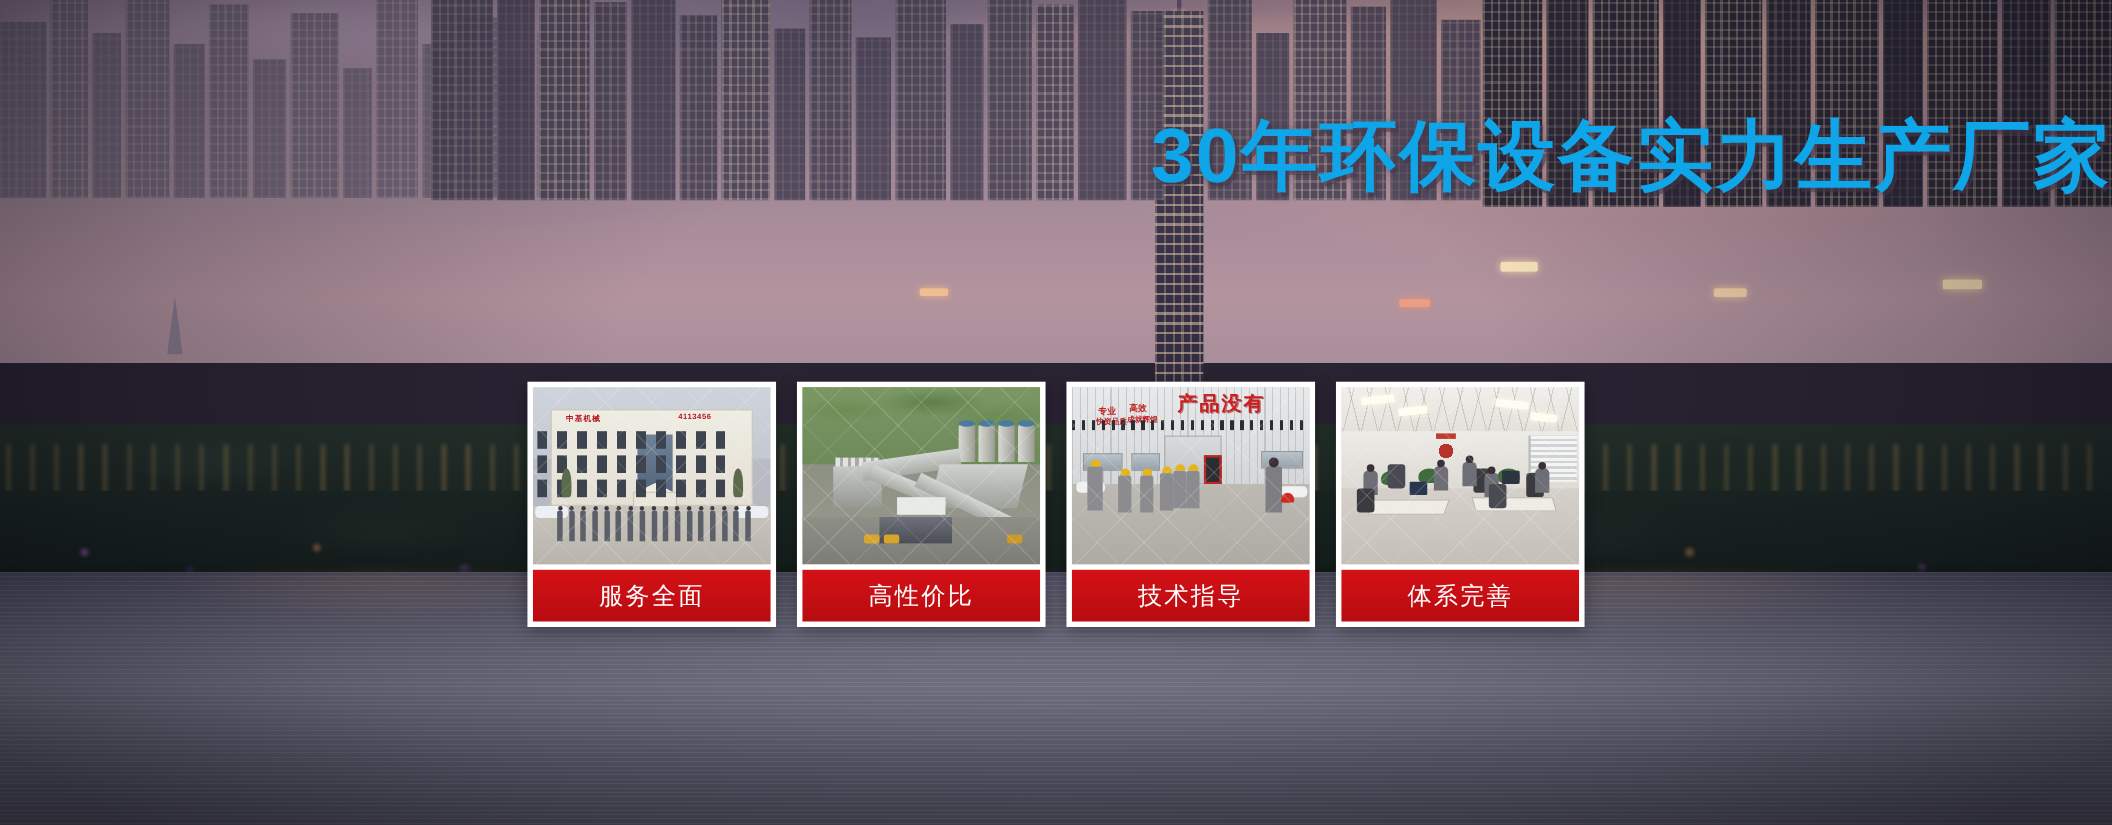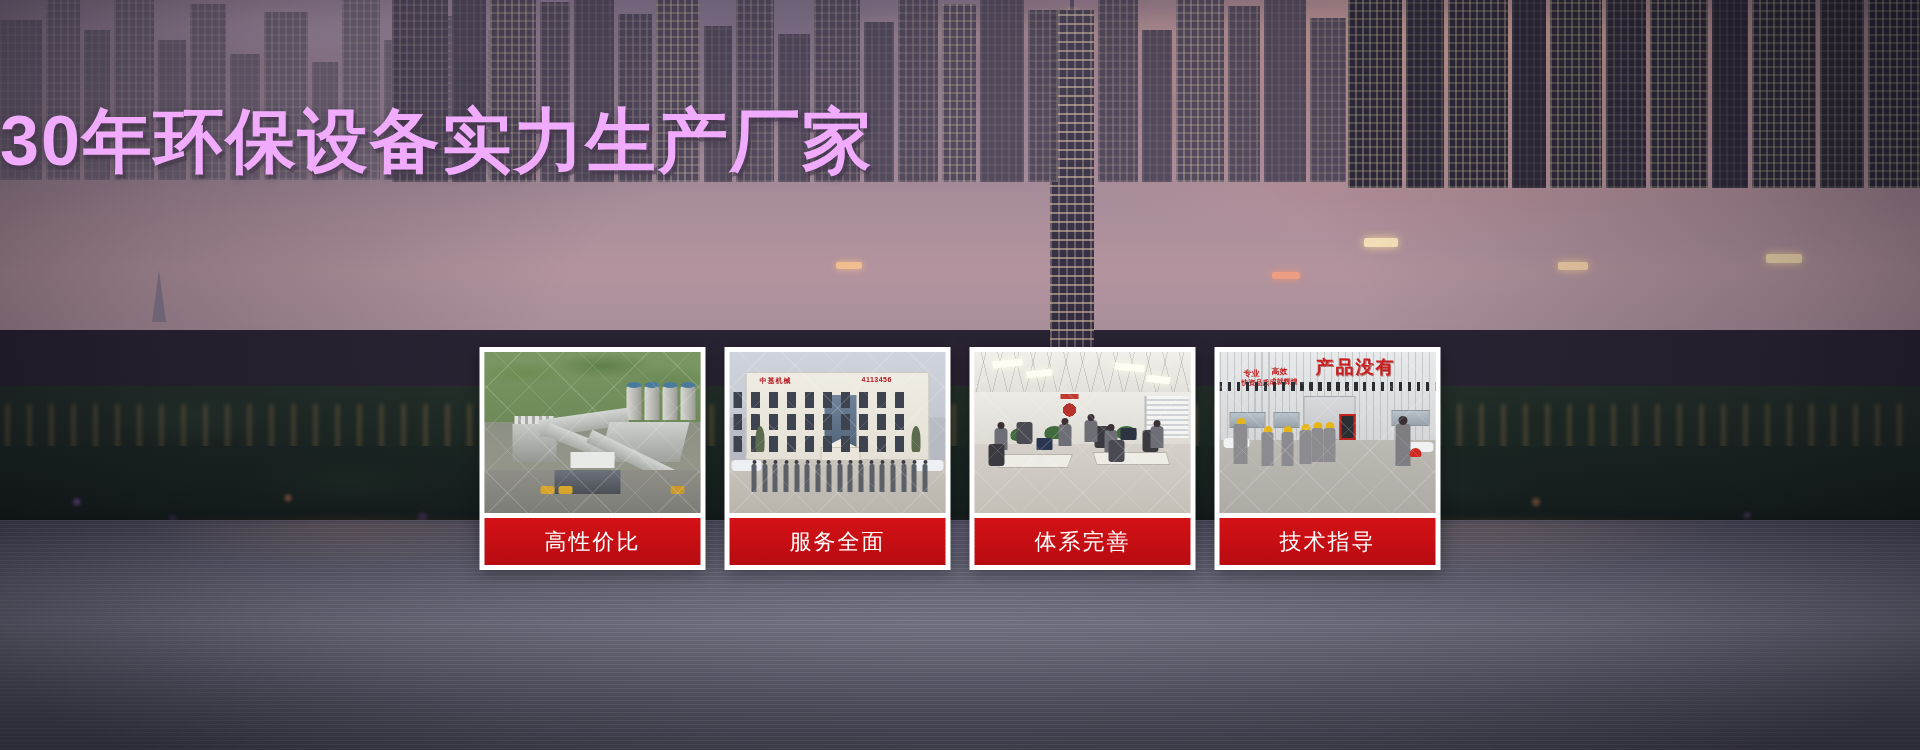--- a/index.html
+++ b/index.html
@@ -162,25 +162,25 @@
     background:radial-gradient(ellipse 1150px 620px at 50% 45%,
       rgba(0,0,0,0) 35%, rgba(10,8,18,0.22) 72%, rgba(6,5,14,0.45) 100%);
     pointer-events:none;
   }
 
   
   .content{ position:absolute; inset:0; }
 
   .headline{
     position:absolute; left:0; top:104px; width:1920px;
-    text-align:left;
+    text-align:right;
     font-size:70px; line-height:74px;
     font-weight:700;
     letter-spacing:2px;
-    color:#f0abfc;
+    color:#0ea5e9;
     text-shadow:
       3px 4px 0 rgba(70,55,75,0.55),
       0 2px 10px rgba(40,30,50,0.45);
     white-space:nowrap;
   }
 
   .subbar{
     position:absolute; left:50%; top:237px; transform:translateX(-50%);
     background:linear-gradient(180deg,#d81217 0%, #c00d12 100%);
     color:#fff;
@@ -517,20 +517,61 @@
   <div class="river"></div>
   <div class="river-reflect"></div>
   <div class="vignette"></div>
 
   <div class="content">
 
     <div class="headline">30年环保设备实力生产厂家</div>
 
 
     <div class="cards">
+
+      <div class="card">
+        <div class="card-photo p1">
+          <div class="bldg-main">
+            <div class="atrium"></div>
+            <div class="pediment"></div>
+            <div class="porch"></div>
+          </div>
+          <div class="wins" style="top:40px;"></div>
+          <div class="wins" style="top:62px;"></div>
+          <div class="wins" style="top:84px;"></div>
+          <div class="sign">中基机械</div>
+          <div class="phone">4113456</div>
+          <div class="tree treeL"></div>
+          <div class="tree treeR"></div>
+          <div class="ground"></div>
+          <div class="car carL"></div>
+          <div class="car carR"></div>
+          <div class="people">
+            <div class="person"></div>
+              <div class="person"></div>
+              <div class="person"></div>
+            <div class="person"></div>
+              <div class="person"></div>
+              <div class="person"></div>
+            <div class="person"></div>
+              <div class="person"></div>
+              <div class="person"></div>
+            <div class="person"></div>
+              <div class="person"></div>
+              <div class="person"></div>
+            <div class="person"></div>
+              <div class="person"></div>
+              <div class="person"></div>
+            <div class="person"></div>
+              <div class="person"></div>
+          </div>
+          <div class="wm"></div>
+        </div>
+        <div class="card-label">服务全面</div>
+      </div>
 
       <div class="card">
         <div class="card-photo p2">
           <div class="field"></div>
           <div class="silo s1"></div>
           <div class="silo s2"></div>
           <div class="silo s3"></div>
           <div class="silo s4"></div>
           <div class="stacks"></div>
           <div class="shed sh5"></div>
@@ -543,58 +584,47 @@
           <div class="shed sh6"></div>
           <div class="mach m1"></div>
           <div class="mach m2"></div>
           <div class="mach m3"></div>
           <div class="wm"></div>
         </div>
         <div class="card-label">高性价比</div>
       </div>
 
       <div class="card">
-        <div class="card-photo p1">
-          <div class="bldg-main">
-            <div class="atrium"></div>
-            <div class="pediment"></div>
-            <div class="porch"></div>
-          </div>
-          <div class="wins" style="top:40px;"></div>
-          <div class="wins" style="top:62px;"></div>
-          <div class="wins" style="top:84px;"></div>
-          <div class="sign">中基机械</div>
-          <div class="phone">4113456</div>
-          <div class="tree treeL"></div>
-          <div class="tree treeR"></div>
-          <div class="ground"></div>
+        <div class="card-photo p4">
+          <div class="wallfac"></div>
+          <div class="sm1">专业</div>
+          <div class="sm2">快资品质</div>
+          <div class="sm3">高效</div>
+          <div class="sm4">成就辉煌</div>
+          <div class="bigsign">产品没有</div>
+          <div class="strip"></div>
+          <div class="door"></div>
+          <div class="win wn1"></div>
+          <div class="win wn2"></div>
+          <div class="win wn3"></div>
+          <div class="door2"></div>
+          <div class="yard"></div>
           <div class="car carL"></div>
           <div class="car carR"></div>
-          <div class="people">
-            <div class="person"></div>
-              <div class="person"></div>
-              <div class="person"></div>
-            <div class="person"></div>
-              <div class="person"></div>
-              <div class="person"></div>
-            <div class="person"></div>
-              <div class="person"></div>
-              <div class="person"></div>
-            <div class="person"></div>
-              <div class="person"></div>
-              <div class="person"></div>
-            <div class="person"></div>
-              <div class="person"></div>
-              <div class="person"></div>
-            <div class="person"></div>
-              <div class="person"></div>
-          </div>
+          <div class="wk k1"></div>
+          <div class="wk k2"></div>
+          <div class="wk k3"></div>
+          <div class="wk k4"></div>
+          <div class="wk k5"></div>
+          <div class="wk k6"></div>
+          <div class="boss"></div>
+          <div class="helmet"></div>
           <div class="wm"></div>
         </div>
-        <div class="card-label">服务全面</div>
+        <div class="card-label">技术指导</div>
       </div>
 
       <div class="card">
         <div class="card-photo p3">
           <div class="ceil"></div>
           <div class="lamp l1"></div>
           <div class="lamp l2"></div>
           <div class="lamp l3"></div>
           <div class="lamp l4"></div>
           <div class="wall"></div>
@@ -616,45 +646,15 @@
           <div class="desk d2"></div>
           <div class="mon mo1"></div>
           <div class="mon mo2"></div>
           <div class="chair c1"></div>
           <div class="chair c4"></div>
           <div class="wm"></div>
         </div>
         <div class="card-label">体系完善</div>
       </div>
 
-      <div class="card">
-        <div class="card-photo p4">
-          <div class="wallfac"></div>
-          <div class="sm1">专业</div>
-          <div class="sm2">快资品质</div>
-          <div class="sm3">高效</div>
-          <div class="sm4">成就辉煌</div>
-          <div class="bigsign">产品没有</div>
-          <div class="strip"></div>
-          <div class="door"></div>
-          <div class="win wn1"></div>
-          <div class="win wn2"></div>
-          <div class="win wn3"></div>
-          <div class="door2"></div>
-          <div class="yard"></div>
-          <div class="car carL"></div>
-          <div class="car carR"></div>
-          <div class="wk k1"></div>
-          <div class="wk k2"></div>
-          <div class="wk k3"></div>
-          <div class="wk k4"></div>
-          <div class="wk k5"></div>
-          <div class="wk k6"></div>
-          <div class="boss"></div>
-          <div class="helmet"></div>
-          <div class="wm"></div>
-        </div>
-        <div class="card-label">技术指导</div>
-      </div>
-
     </div>
   </div>
 </div>
 
 </body></html>

